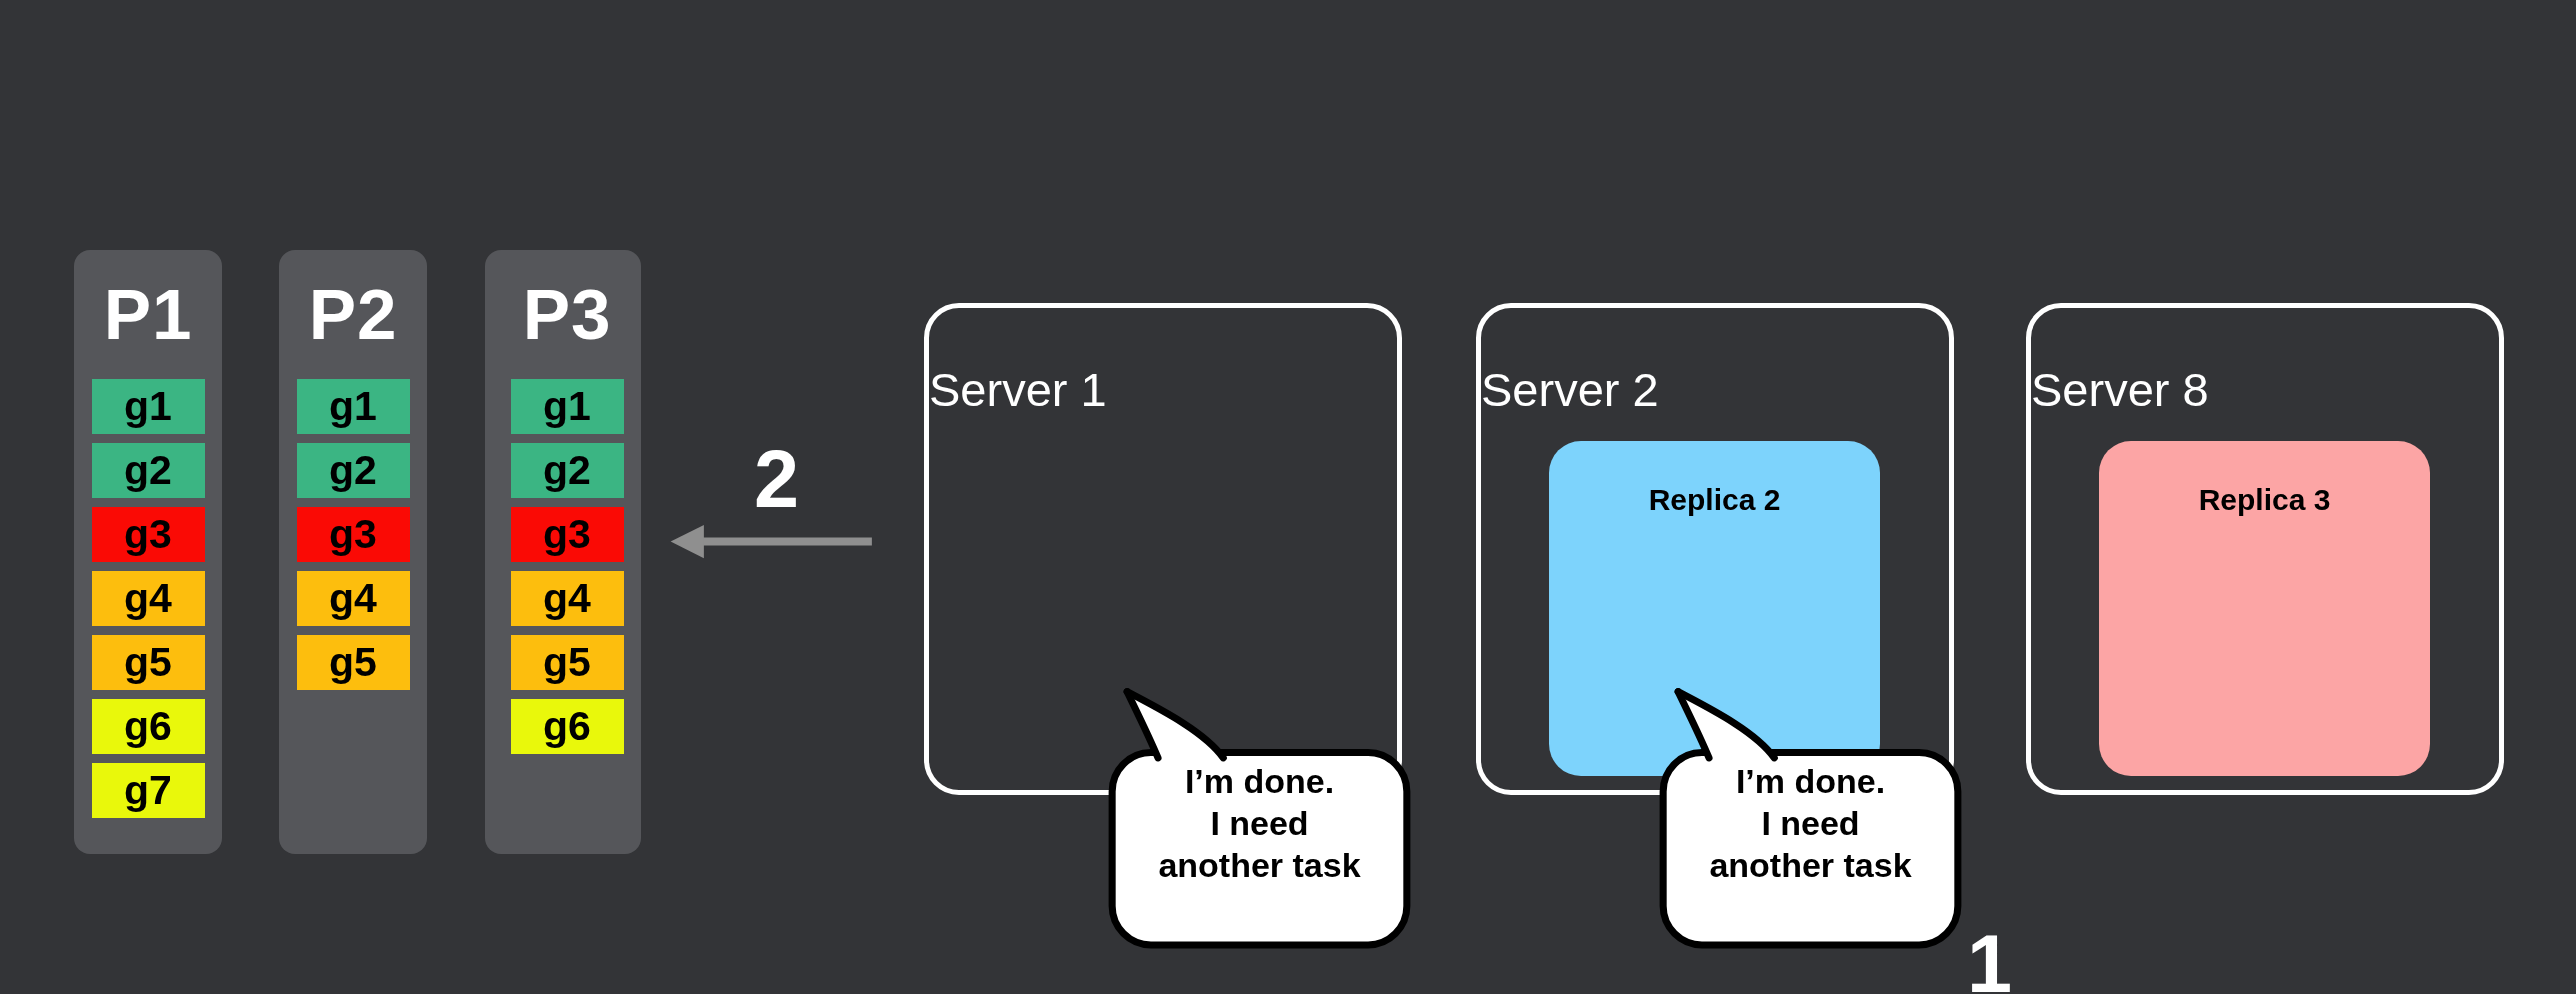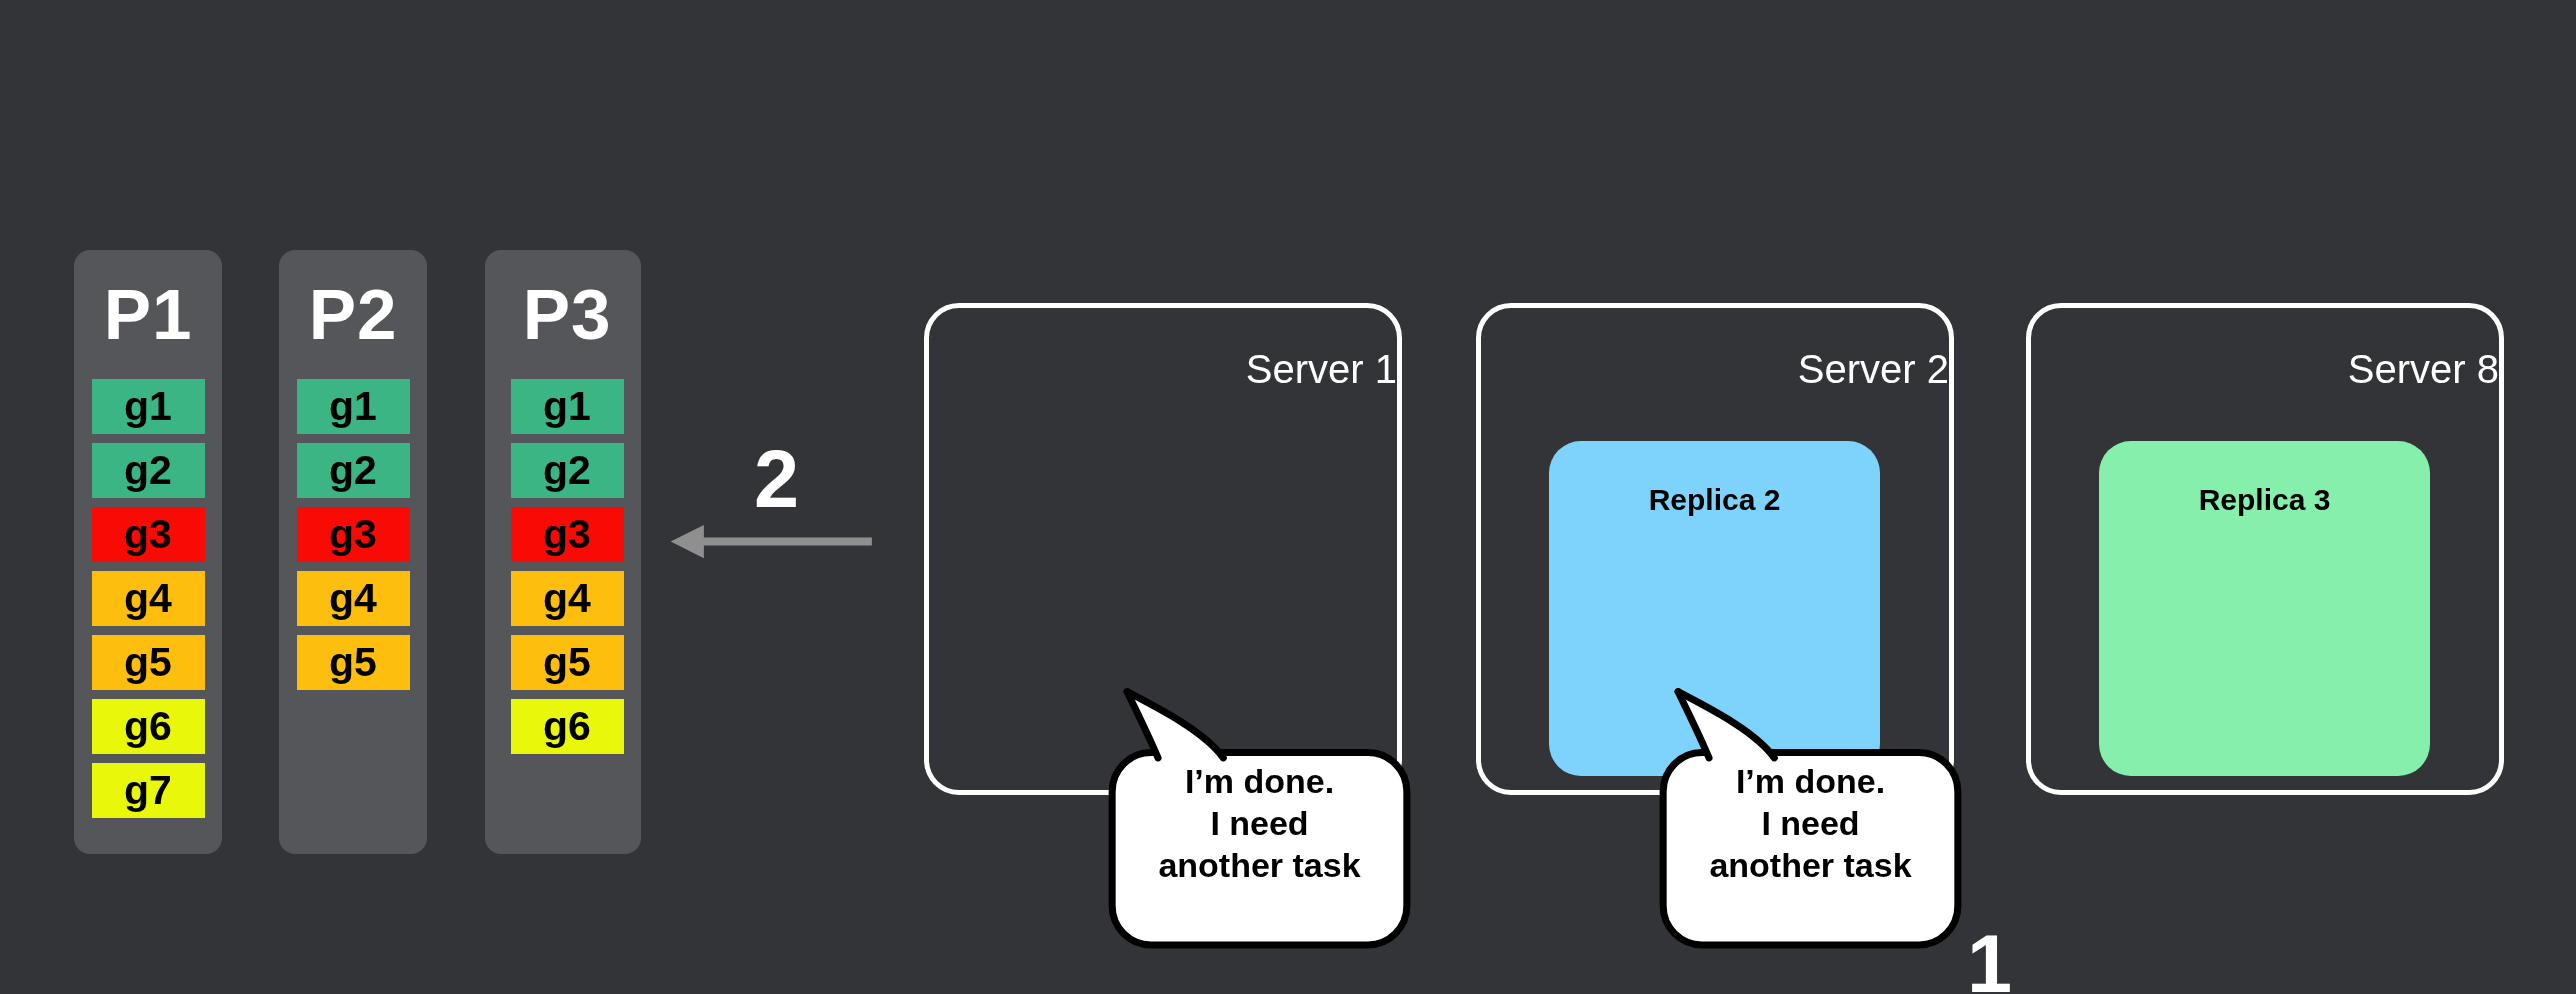--- a/index.html
+++ b/index.html
@@ -24,22 +24,22 @@
   #step2{left:728px;top:439px;}
   #step1{left:1941px;top:924px;}
   .arrow-svg{position:absolute;left:667px;top:517px;}
 
   
   .server{position:absolute;top:303px;width:478px;height:492px;box-sizing:border-box;
           border:5.3px solid #fff;border-radius:35px;}
   .server.s1{left:924px;}
   .server.s2{left:1476px;}
   .server.s3{left:2026px;}
-  .stitle{position:absolute;top:39px;left:0;right:0;text-align:right;color:#fff;
-          font-size:40px;font-weight:normal;}
+  .stitle{position:absolute;top:54px;left:0;right:0;text-align:left;color:#fff;
+          font-size:47px;font-weight:normal;}
   .replica{position:absolute;left:68px;top:133px;width:331px;height:335px;
            border-radius:32px;box-sizing:border-box;display:flex;justify-content:center;
            padding-top:42px;color:#000;font-size:30px;font-weight:bold;}
 
   
   .bubble{position:absolute;top:682px;width:309px;height:270px;}
   .bubble.b1{left:1105px;}
   .bubble.b2{left:1656px;}
   .bubble svg{position:absolute;left:0;top:0;}
   .bubble-text{position:absolute;left:7px;top:78px;width:295px;height:179px;
@@ -99,21 +99,21 @@
 
   <div class="server s2">
     <div class="stitle">Server 2</div>
     <div class="replica" style="background: #7dd3fc;">
       <span>Replica 2</span>
     </div>
   </div>
 
   <div class="server s3">
     <div class="stitle">Server 8</div>
-    <div class="replica" style="background: #86efac;">
+    <div class="replica" style="background: #fca5a5;">
       <span>Replica 3</span>
     </div>
   </div>
 
   <div class="bubble b1">
     <svg width="309" height="270" viewBox="0 0 350 306">
       <rect x="8" y="80" width="334" height="218" rx="44" fill="#fff" stroke="#000" stroke-width="8"></rect>
       <path d="M 25 11 C 38 38, 50 62, 60 90 L 134 90 C 112 55, 57 28, 25 11 Z" fill="#fff"></path>
       <path d="M 60 86 C 50 62, 38 38, 25 11" fill="none" stroke="#000" stroke-width="8" stroke-linecap="round"></path>
       <path d="M 25 11 C 57 28, 112 55, 134 86" fill="none" stroke="#000" stroke-width="8" stroke-linecap="round"></path>

